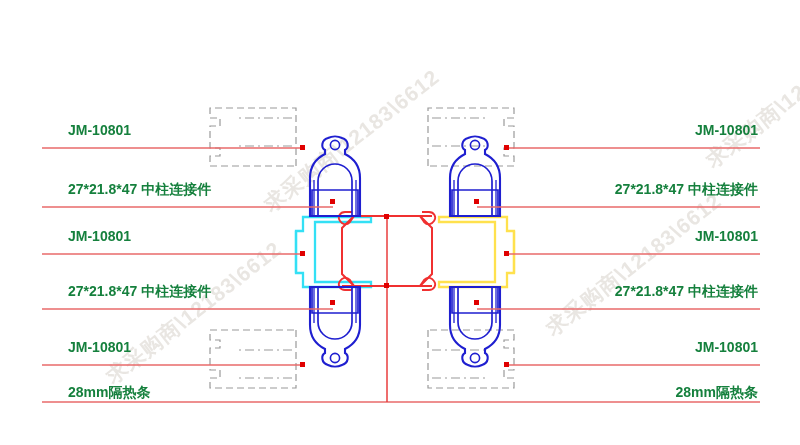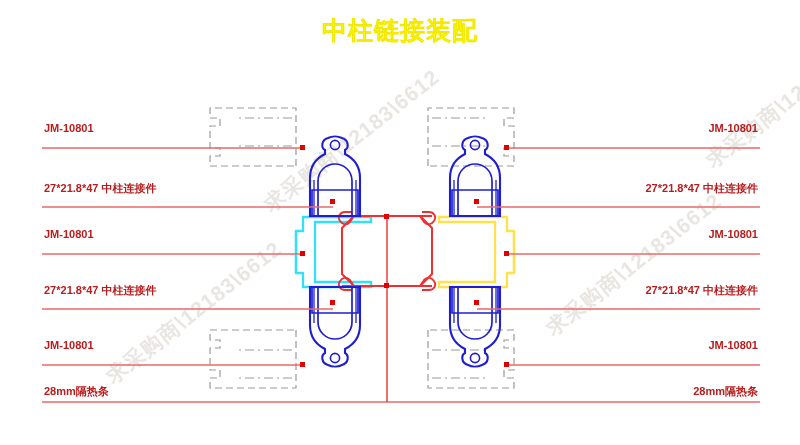--- a/index.html
+++ b/index.html
@@ -35,25 +35,26 @@
     text-align: center;
     font-size: 25px;
     font-weight: bold;
     color: #ffff00;
     letter-spacing: 1px;
     -webkit-text-stroke: 0.3px #f2e800;
     white-space: nowrap;
   }
   .label {
     position: absolute;
-    font-size: 11px;
+    font-size: 14px;
     font-weight: bold;
-    color: #b91c1c;
+    color: #15803d;
     white-space: nowrap;
     letter-spacing: 0px;
+    margin-left: 24px;
   }
   .label.left { text-align: left; }
   .label.right { text-align: right; }
   .wm {
     position: absolute;
     color: #e9e6e2;
     font-size: 21px;
     font-weight: bold;
     white-space: nowrap;
     transform: rotate(-38deg);
@@ -205,21 +206,20 @@
       <rect x="504" y="251" width="5" height="5"></rect>
       <rect x="330" y="300" width="5" height="5"></rect>
       <rect x="474" y="300" width="5" height="5"></rect>
       <rect x="300" y="362" width="5" height="5"></rect>
       <rect x="504" y="362" width="5" height="5"></rect>
       <rect x="384" y="214" width="5" height="5"></rect>
       <rect x="384" y="283" width="5" height="5"></rect>
     </g>
   </svg>
 
-  <div class="title">中柱链接装配</div>
 
   <div class="label left" style="left:44px; top:122px;">JM-10801</div>
   <div class="label left" style="left:44px; top:181px;">27*21.8*47  中柱连接件</div>
   <div class="label left" style="left:44px; top:228px;">JM-10801</div>
   <div class="label left" style="left:44px; top:283px;">27*21.8*47  中柱连接件</div>
   <div class="label left" style="left:44px; top:339px;">JM-10801</div>
   <div class="label left" style="left:44px; top:384px;">28mm隔热条</div>
 
   <div class="label right" style="right:42px; top:122px;">JM-10801</div>
   <div class="label right" style="right:42px; top:181px;">27*21.8*47  中柱连接件</div>

